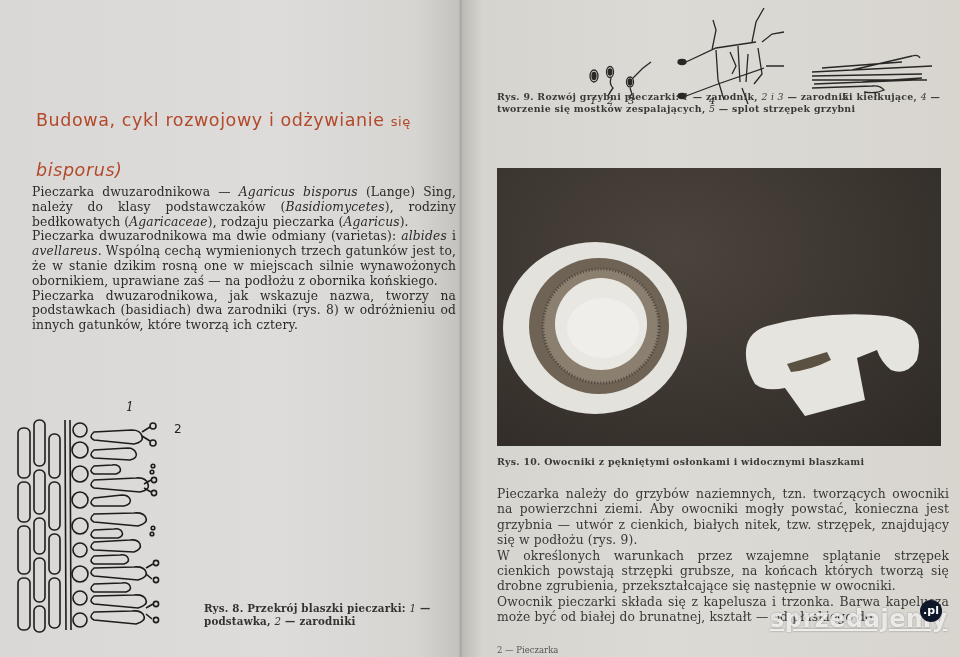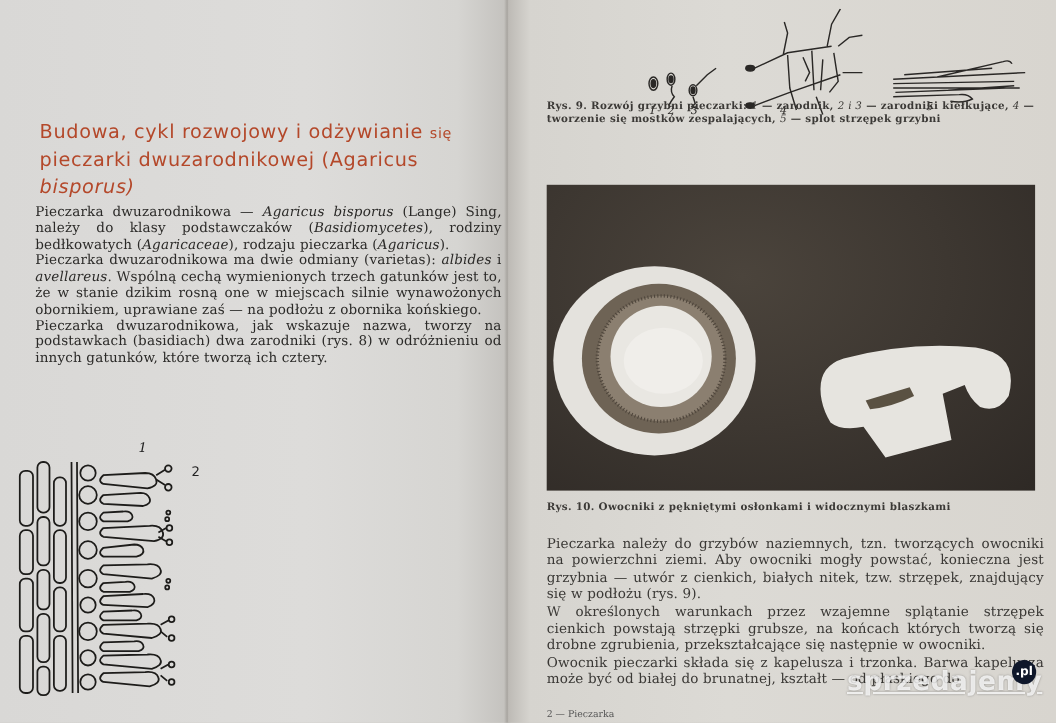--- a/index.html
+++ b/index.html
@@ -86,21 +86,21 @@
     font-size:11px; line-height:22px; text-align:center;
   }
 </style>
 </head>
 <body>
 
 <div class="page page-left">
   <h1 class="chapter-title">
     <span>Budowa, cykl rozwojowy i odżywianie</span>
     <span class="sie">się</span><br>
-    <span>pieczarki dwuzarodnikowej (Agaricus</span><br>
+    <br>
     <span class="it">bisporus)</span>
   </h1>
 
   <div class="body-text" id="left-body">
       <p><span>Pieczarka dwuzarodnikowa — </span><i>Agaricus bisporus</i><span> (Lange) Sing, należy do klasy podstawczaków (</span><i>Basidiomycetes</i><span>), rodziny bedłkowatych (</span><i>Agaricaceae</i><span>), rodzaju pieczarka (</span><i>Agaricus</i><span>).</span></p>
       <p><span>Pieczarka dwuzarodnikowa ma dwie odmiany (varietas): </span><i>albides</i><span> i </span><i>avellareus</i><span>. Wspólną cechą wymienionych trzech gatunków jest to, że w stanie dzikim rosną one w miejscach silnie wynawożonych obornikiem, uprawiane zaś — na podłożu z obornika końskiego.</span></p>
       <p><span>Pieczarka dwuzarodnikowa, jak wskazuje nazwa, tworzy na podstawkach (basidiach) dwa zarodniki (rys. 8) w odróżnieniu od innych gatunków, które tworzą ich cztery.</span></p>
     </div>
 
   <svg class="fig8" viewBox="0 0 160 240">
@@ -156,20 +156,23 @@
         <circle cx="146" cy="222" r="2.6"></circle>
       <circle cx="143" cy="68" r="1.8"></circle>
         <circle cx="142" cy="74" r="1.8"></circle>
       <circle cx="143" cy="130" r="1.8"></circle>
         <circle cx="142" cy="136" r="1.8"></circle>
     </g>
   </svg>
   <span class="fig8-label" style="left:126px;top:400px;">1</span>
   <span class="fig8-label" style="left:174px;top:422px;font-style:normal;font-family:'DejaVu Sans',sans-serif;">2</span>
 
+  <div class="fig8-caption">
+    <span>Rys. 8. Przekrój blaszki pieczarki: </span><i style="font-weight:normal">1</i><span> — podstawka, </span><i style="font-weight:normal">2</i><span> — zarodniki</span>
+  </div>
 </div>
 
 <div class="gutter"></div>
 
 <div class="page page-right">
   <svg class="fig9" viewBox="0 0 380 100">
     <g fill="none" stroke="#2a2826" stroke-width="1.3">
 
       <ellipse cx="32" cy="68" rx="4" ry="6"></ellipse>
       <ellipse cx="32" cy="68" rx="2" ry="3.5" fill="#2a2826"></ellipse>

